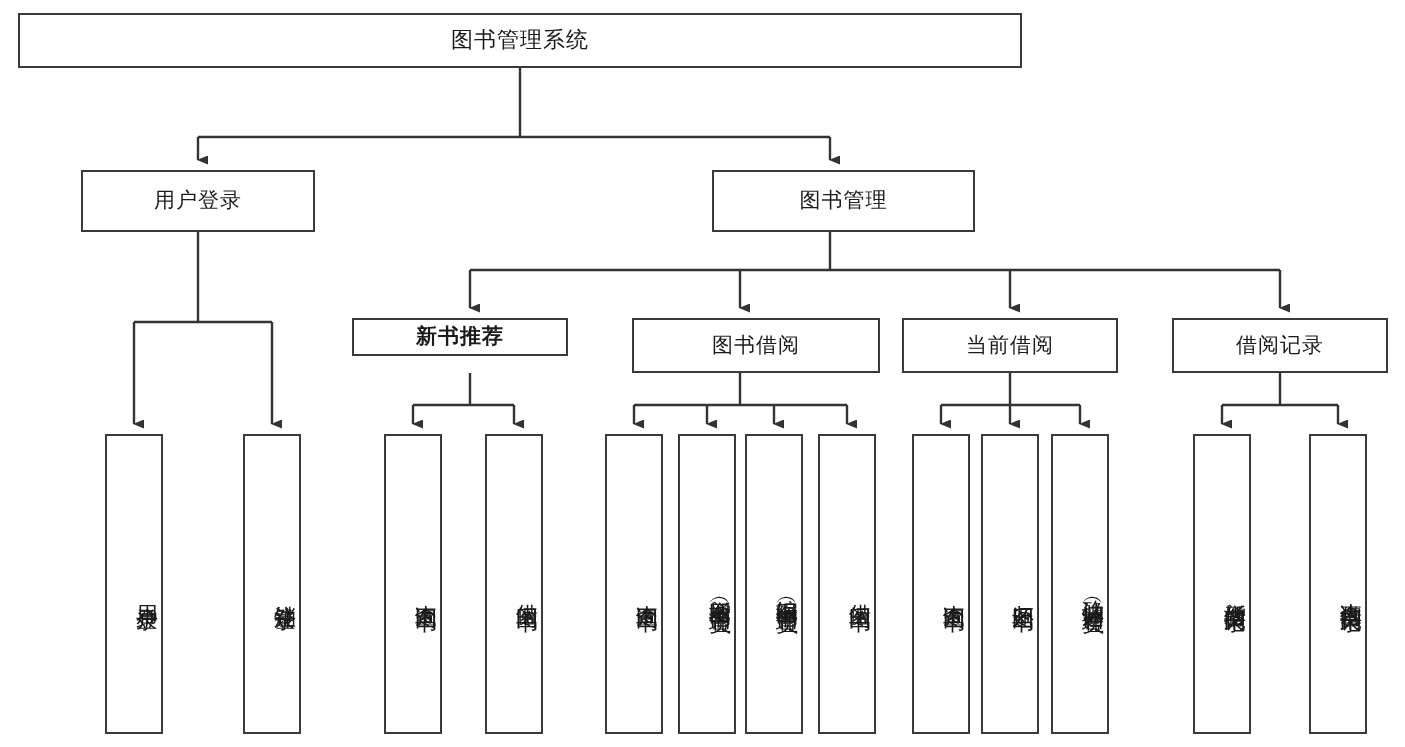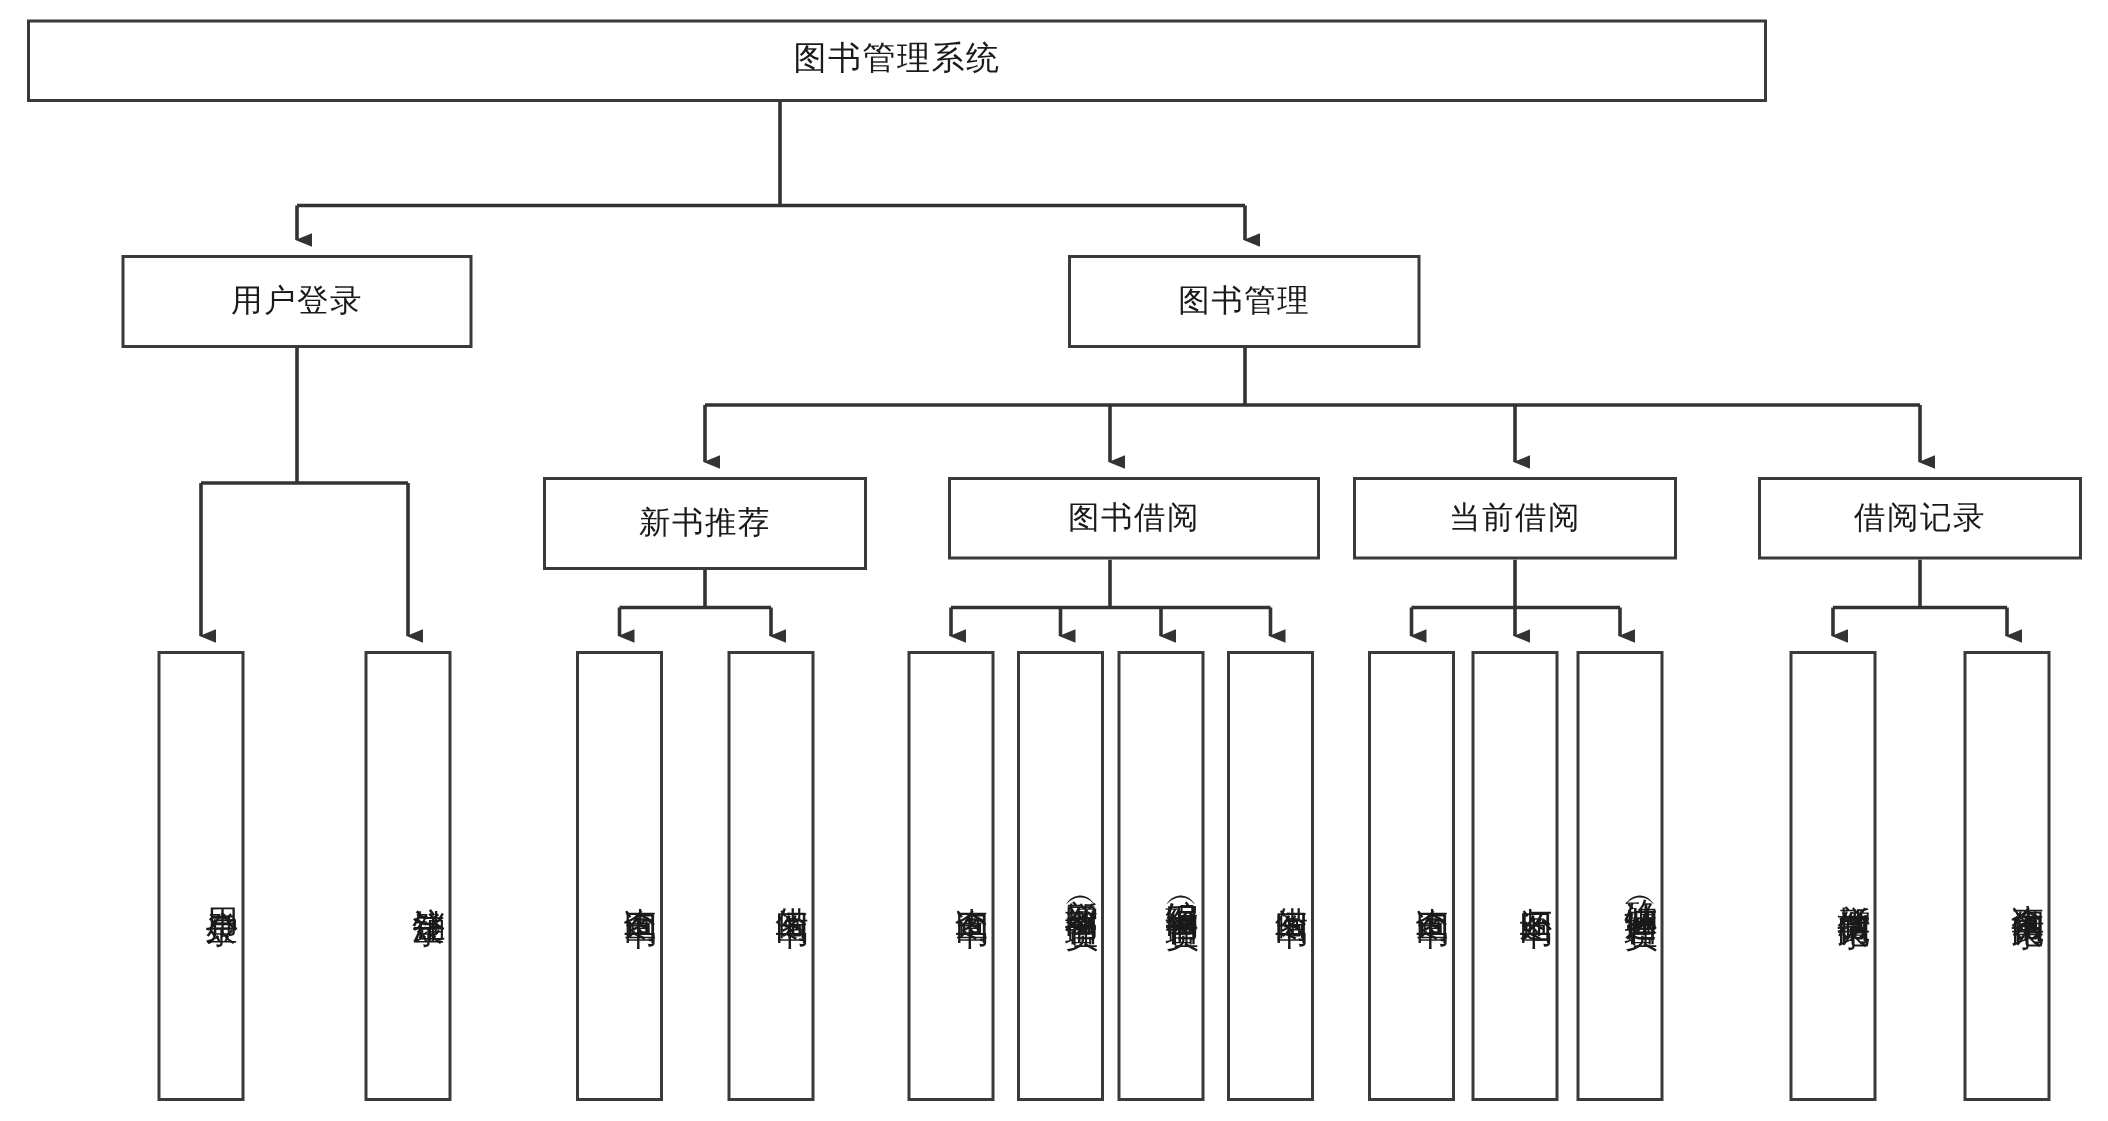--- a/index.html
+++ b/index.html
@@ -112,32 +112,32 @@
       <path d="M1080,405 L1080,424" marker-end="url(#arrowhead)"></path>
 
       <path d="M1280,373 L1280,405"></path>
       <path d="M1222,405 L1338,405"></path>
       <path d="M1222,405 L1222,424" marker-end="url(#arrowhead)"></path>
       <path d="M1338,405 L1338,424" marker-end="url(#arrowhead)"></path>
 
     </g>
   </svg>
 
-  <div class="node horiz root" style="left:18px; top:13px; width:1160px; height:55px;">
+  <div class="node horiz root" style="left:18px; top:13px; width:1004px; height:55px;">
     <span>图书管理系统</span>
   </div>
 
   <div class="node horiz" style="left:81px; top:170px; width:234px; height:62px;">
     <span>用户登录</span>
   </div>
-  <div class="node horiz" style="left:712px; top:170px; width:235px; height:62px;justify-content:center;">
+  <div class="node horiz" style="left:712px; top:170px; width:263px; height:62px;justify-content:center;">
     <span>图书管理</span>
   </div>
 
-  <div class="node horiz" style="left:362px; top:318px; width:216px; height:62px;">
+  <div class="node horiz" style="left:352px; top:318px; width:216px; height:38px;font-weight:bold;">
     <span>新书推荐</span>
   </div>
   <div class="node horiz" style="left:632px; top:318px; width:248px; height:55px;">
     <span>图书借阅</span>
   </div>
   <div class="node horiz" style="left:902px; top:318px; width:216px; height:55px;">
     <span>当前借阅</span>
   </div>
   <div class="node horiz" style="left:1172px; top:318px; width:216px; height:55px;">
     <span>借阅记录</span>

